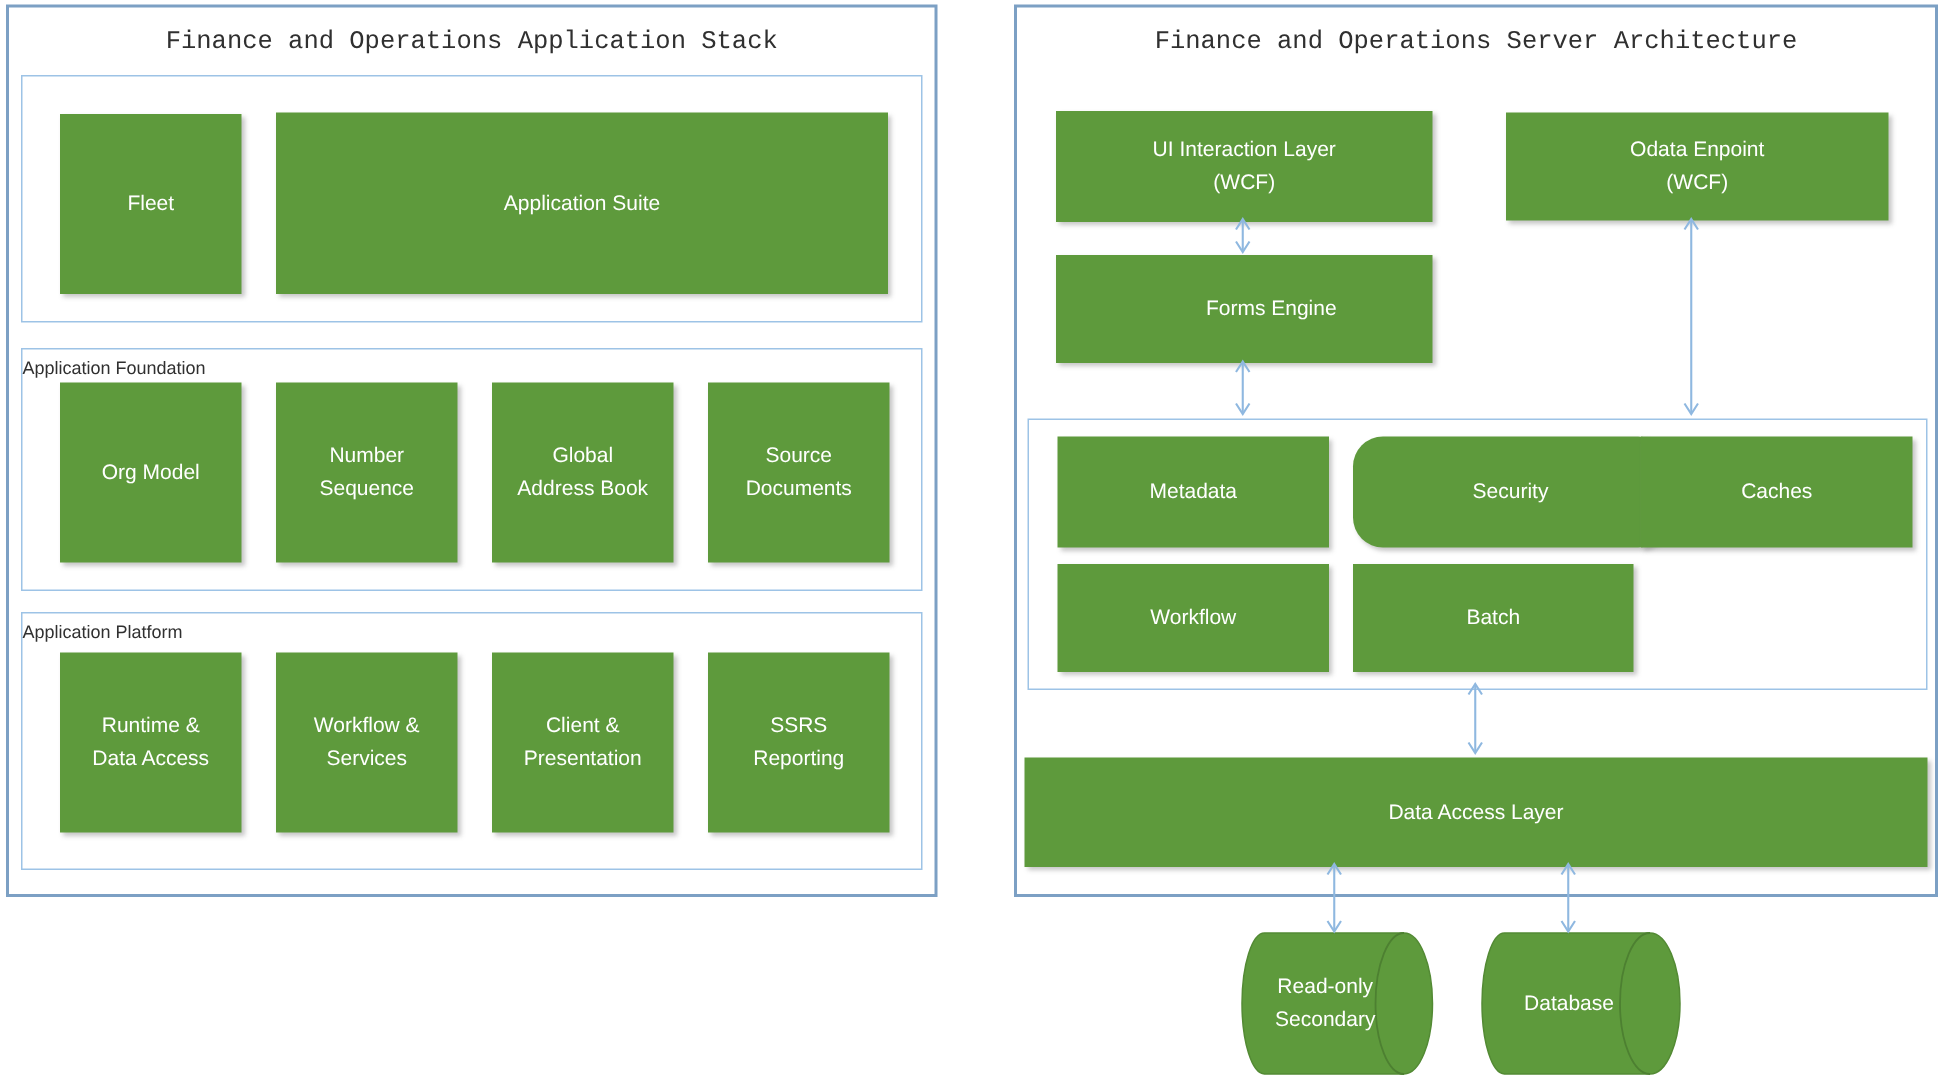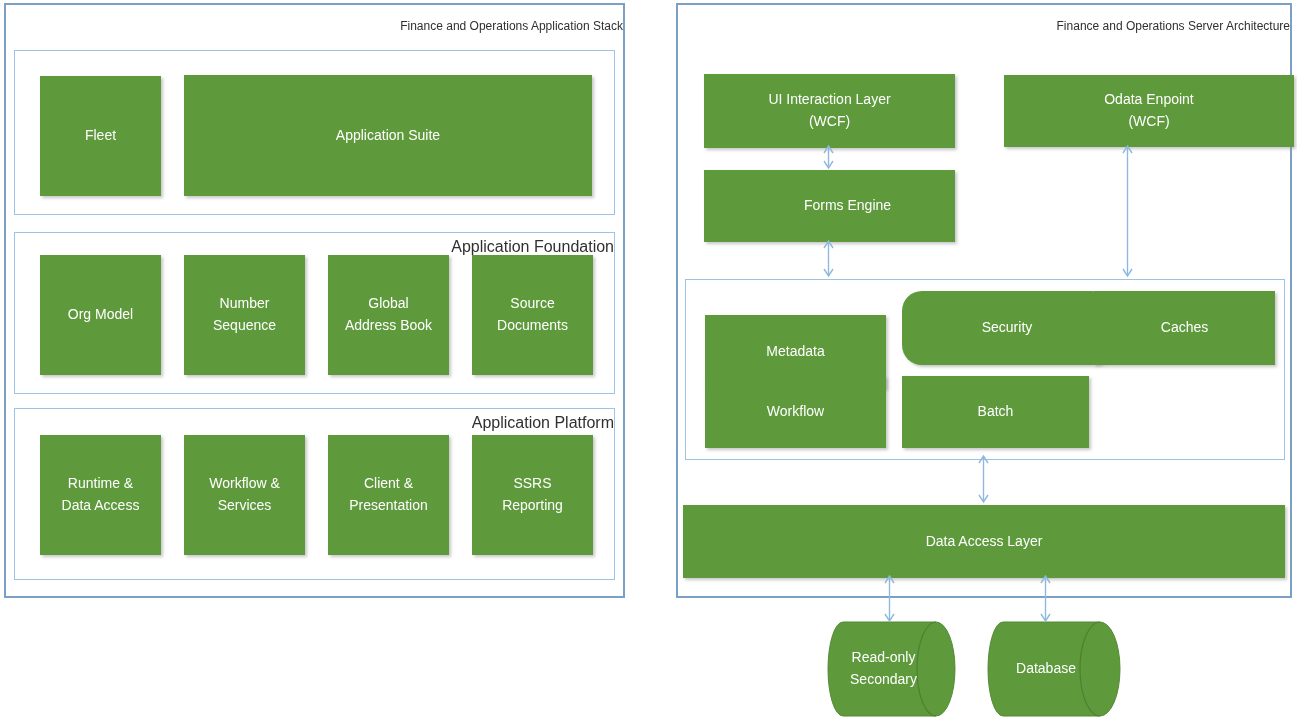--- a/index.html
+++ b/index.html
@@ -19,34 +19,35 @@
     overflow: hidden;
   }
   .panel {
     position: absolute;
     border: 2px solid var(--panel-border);
     background: #FFFFFF;
   }
   .panel-title {
     position: absolute;
     top: 14px; left: 0; right: 0;
-    text-align: right;
-    font-size: 12px;
+    text-align: center;
+    font-size: 17px;
     color: var(--text-dark);
+    font-family: Liberation Mono, monospace;
   }
   .sub-container {
     position: absolute;
     border: 1px solid var(--container-border);
     background: #FFFFFF;
   }
   .sub-label {
     position: absolute;
     top: 5px; left: 0; right: 0;
-    text-align: right;
-    font-size: 16px;
+    text-align: left;
+    font-size: 12px;
     color: var(--text-dark);
   }
   .gbox {
     position: absolute;
     background: var(--box-green);
     box-shadow: 2px 2px 3px rgba(130,130,130,0.45);
     display: flex;
     align-items: center;
     justify-content: center;
     text-align: center;
@@ -116,27 +117,27 @@
   </div>
 </div>
 
 <div class="panel" style="left:676px; top:3px; width:616px; height:595px;">
 
   <div class="panel-title">Finance and Operations Server Architecture</div>
 
   <div class="gbox" style="left:26px; top:69px; width:251px; height:74px;">UI Interaction Layer
 (WCF)</div>
 
-  <div class="gbox" style="left:326px; top:70px; width:290px; height:72px;">Odata Enpoint
+  <div class="gbox" style="left:326px; top:70px; width:255px; height:72px;">Odata Enpoint
 (WCF)</div>
 
   <div class="gbox" style="left:26px; top:165px; width:251px; height:72px;padding-left:36px;">Forms Engine</div>
 
   <div class="sub-container" style="left:7px; top:274px; width:600px; height:181px;">
-    <div class="gbox" style="left:19px; top:11px; width:181px; height:74px;margin-top:24px;">Metadata</div>
+    <div class="gbox" style="left:19px; top:11px; width:181px; height:74px;">Metadata</div>
     <div class="gbox" style="left:216px; top:11px; width:210px; height:74px;border-radius:20px;">Security</div>
     <div class="gbox" style="left:408px; top:11px; width:181px; height:74px;">Caches</div>
     <div class="gbox" style="left:19px; top:96px; width:181px; height:72px;">Workflow</div>
     <div class="gbox" style="left:216px; top:96px; width:187px; height:72px;">Batch</div>
   </div>
 
   <div class="gbox" style="left:5px; top:500px; width:602px; height:73px;">Data Access Layer</div>
 </div>
 
 <div class="cyl" style="left:828px; top:622px; width:127px; height:94px;">

